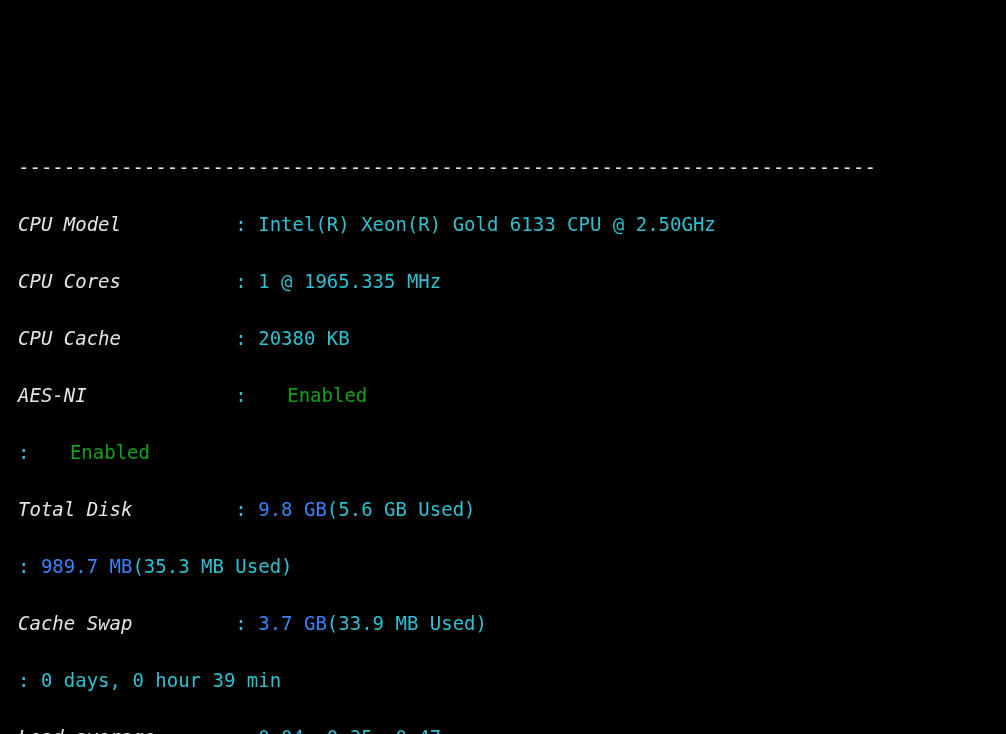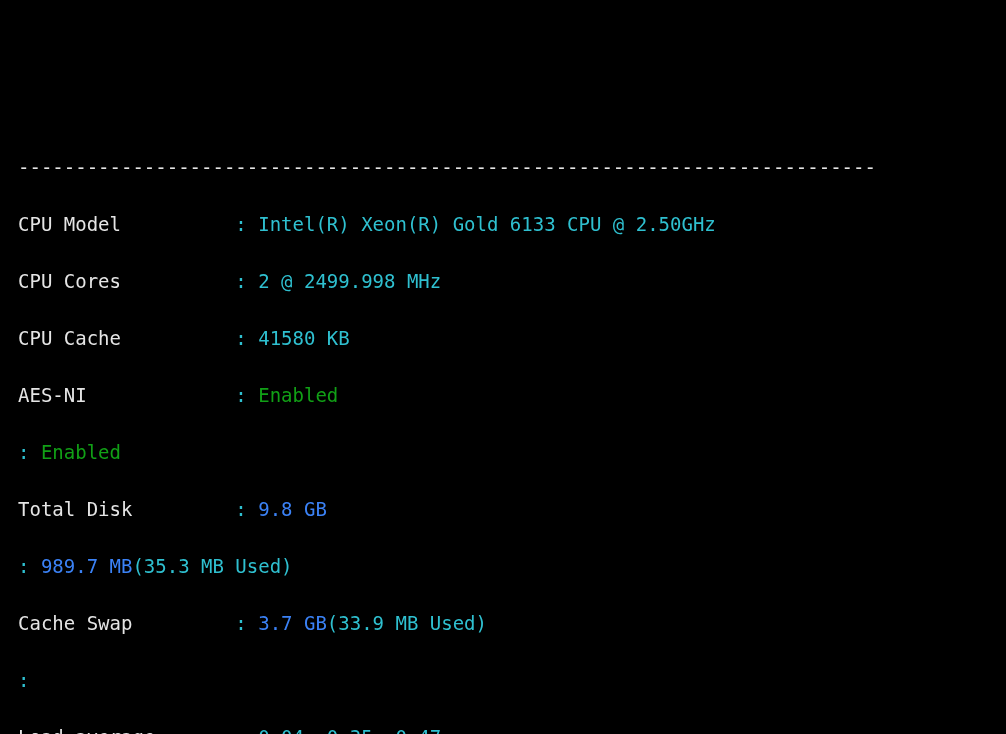--- a/index.html
+++ b/index.html
@@ -6,43 +6,43 @@
     background: #000000;
     color: #e5e5e5;
     font-family: "Consolas", "Menlo", "Monaco", monospace;
     font-size: 19px;
     line-height: 1.5;
     margin: 0;
     padding: 10px 18px;
     white-space: pre;
   }
   .cyan   { color: #2fc0d0; }
-  .green  { color: #11a016; }
+  .green  { color: #11a016; margin-left: 29px; }
   .yellow { color: #3b82f6; }
   .row { display: flex; }
-  .label { width: 19ch; }
+  .label { width: 19ch; font-style: italic; }
   .colon { width: 2ch; }
   .dash  { color: #e5e5e5; letter-spacing: 0; overflow: hidden; }
 </style>
 </head>
 <body>
 
 
 
 <div>
 <div class="dash">---------------------------------------------------------------------------</div>
 <div class="row"><span class="label">CPU Model</span><span class="colon cyan">:</span><span class="cyan">Intel(R) Xeon(R) Gold 6133 CPU @ 2.50GHz</span></div>
-<div class="row"><span class="label">CPU Cores</span><span class="colon cyan">:</span><span class="cyan">2 @ 2499.998 MHz</span></div>
-<div class="row"><span class="label">CPU Cache</span><span class="colon cyan">:</span><span class="cyan">41580 KB</span></div>
+<div class="row"><span class="label">CPU Cores</span><span class="colon cyan">:</span><span class="cyan">1 @ 1965.335 MHz</span></div>
+<div class="row"><span class="label">CPU Cache</span><span class="colon cyan">:</span><span class="cyan">20380 KB</span></div>
 <div class="row"><span class="label">AES-NI</span><span class="colon cyan">:</span><span class="green">Enabled</span></div>
 <div class="row"><span class="colon cyan">:</span><span class="green">Enabled</span></div>
-<div class="row"><span class="label">Total Disk</span><span class="colon cyan">:</span><span class="yellow">9.8 GB</span> </div>
+<div class="row"><span class="label">Total Disk</span><span class="colon cyan">:</span><span class="yellow">9.8 GB</span> <span class="cyan">(5.6 GB Used)</span></div>
 <div class="row"><span class="colon cyan">:</span><span class="yellow">989.7 MB</span> <span class="cyan">(35.3 MB Used)</span></div>
 <div class="row"><span class="label">Cache Swap</span><span class="colon cyan">:</span><span class="yellow">3.7 GB</span> <span class="cyan">(33.9 MB Used)</span></div>
-<div class="row"><span class="colon cyan">:</span></div>
+<div class="row"><span class="colon cyan">:</span><span class="cyan">0 days, 0 hour 39 min</span></div>
 <div class="row"><span class="label">Load average</span><span class="colon cyan">:</span><span class="cyan">0.04, 0.35, 0.47</span></div>
 
 
 
 
 
 
 
 
 

